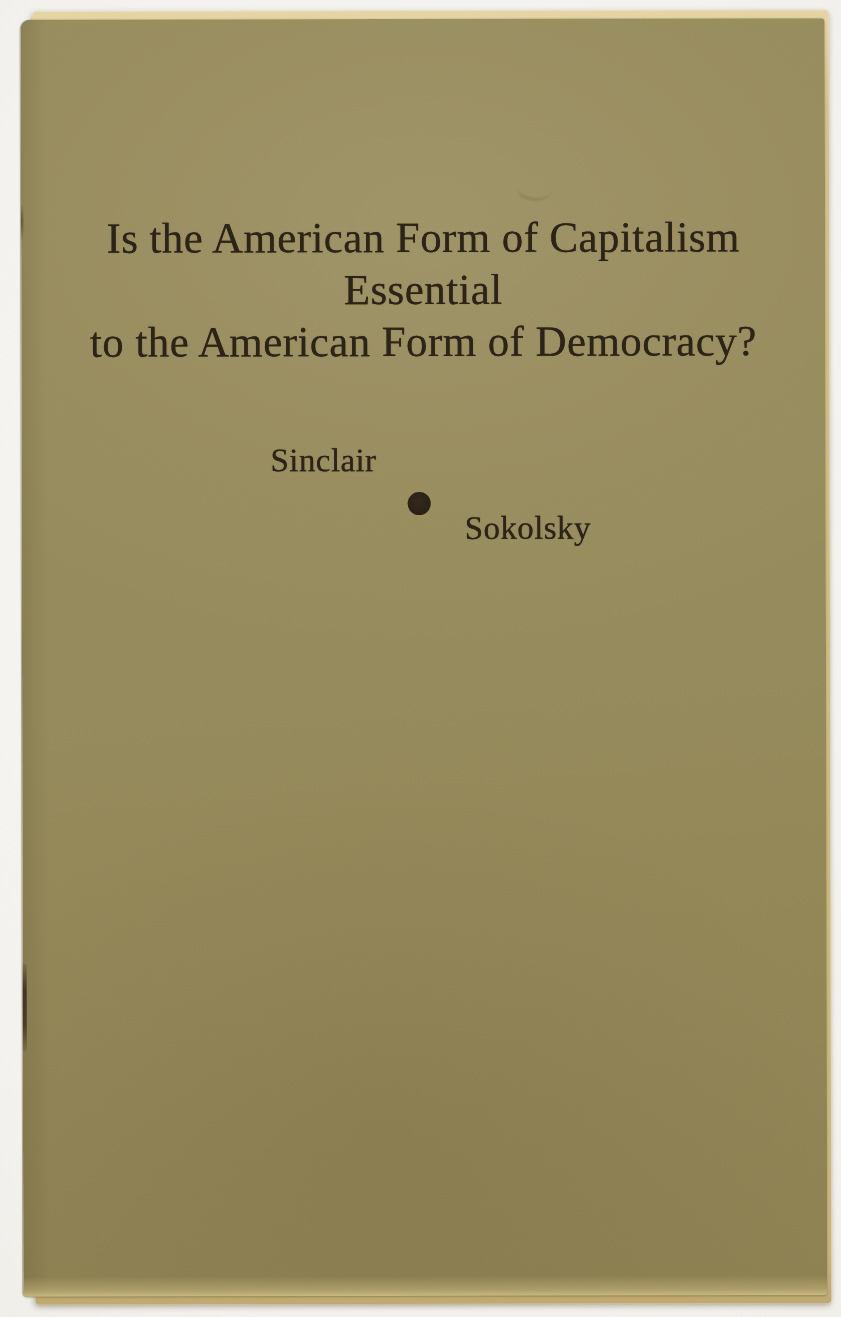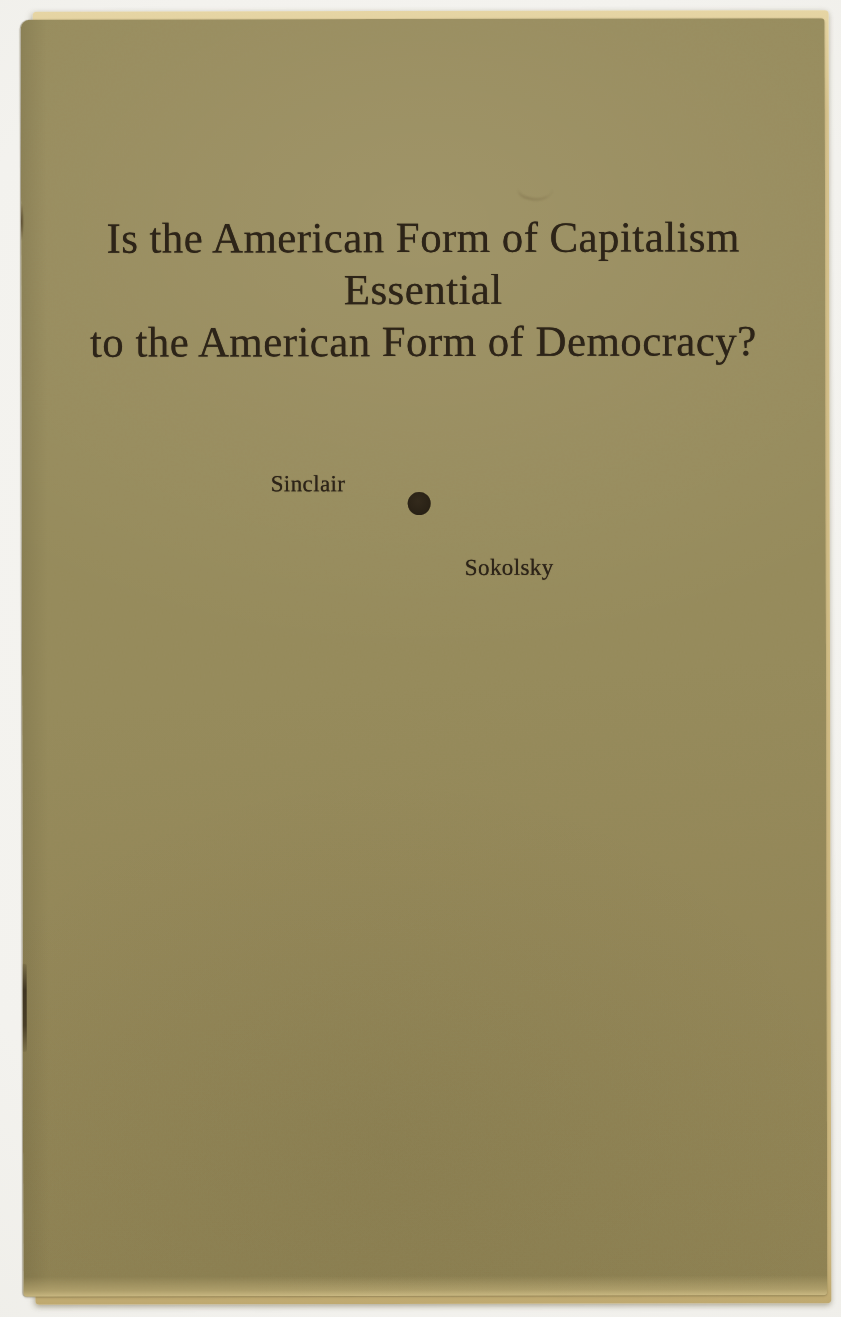--- a/index.html
+++ b/index.html
@@ -90,29 +90,28 @@
     top: 193px;
     text-align: center;
     font-size: 43px;
     line-height: 52px;
     letter-spacing: 0.4px;
     color: var(--ink);
     text-shadow: 0 0 0.7px rgba(45, 36, 24, 0.85);
   }
   .author {
     position: absolute;
-    font-size: 23px;
+    font-size: 33px;
     line-height: 34px;
     letter-spacing: 0.4px;
     color: var(--ink);
     text-shadow: 0 0 0.8px rgba(45, 36, 24, 0.9);
-    margin-top: 24px;
   }
   .author-1 { left: 249px; top: 424px; }
-  .author-2 { left: 443px; top: 508px; font-family: Liberation Serif, serif; }
+  .author-2 { left: 443px; top: 492px; font-family: Liberation Serif, serif; }
   .dot {
     position: absolute;
     left: 386px;
     top: 473px;
     width: 23px;
     height: 23px;
     border-radius: 50%;
     background: radial-gradient(circle at 45% 40%, #332a1c, #241d12);
     box-shadow: 0 0 0.6px rgba(40, 32, 20, 0.9);
   }

